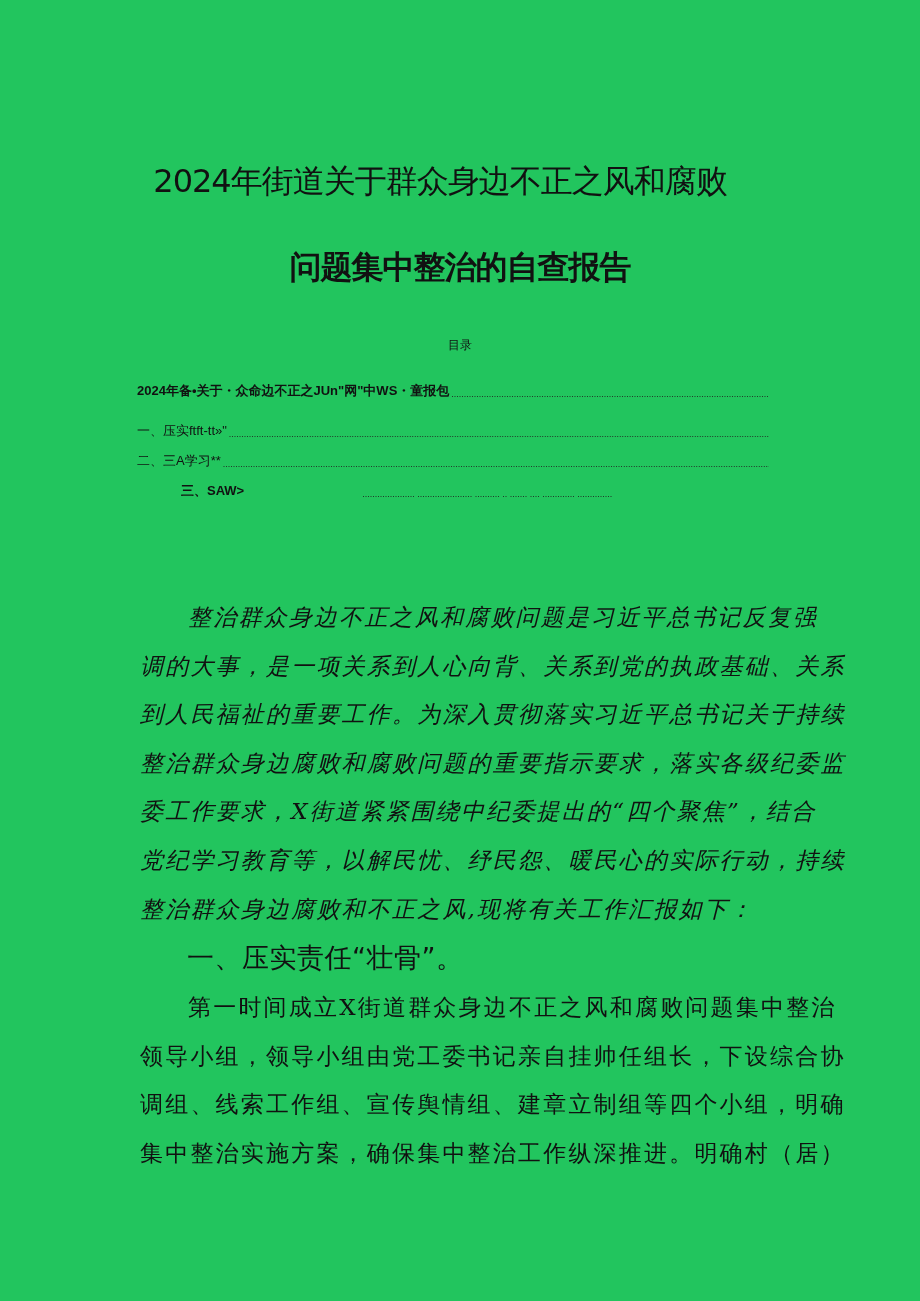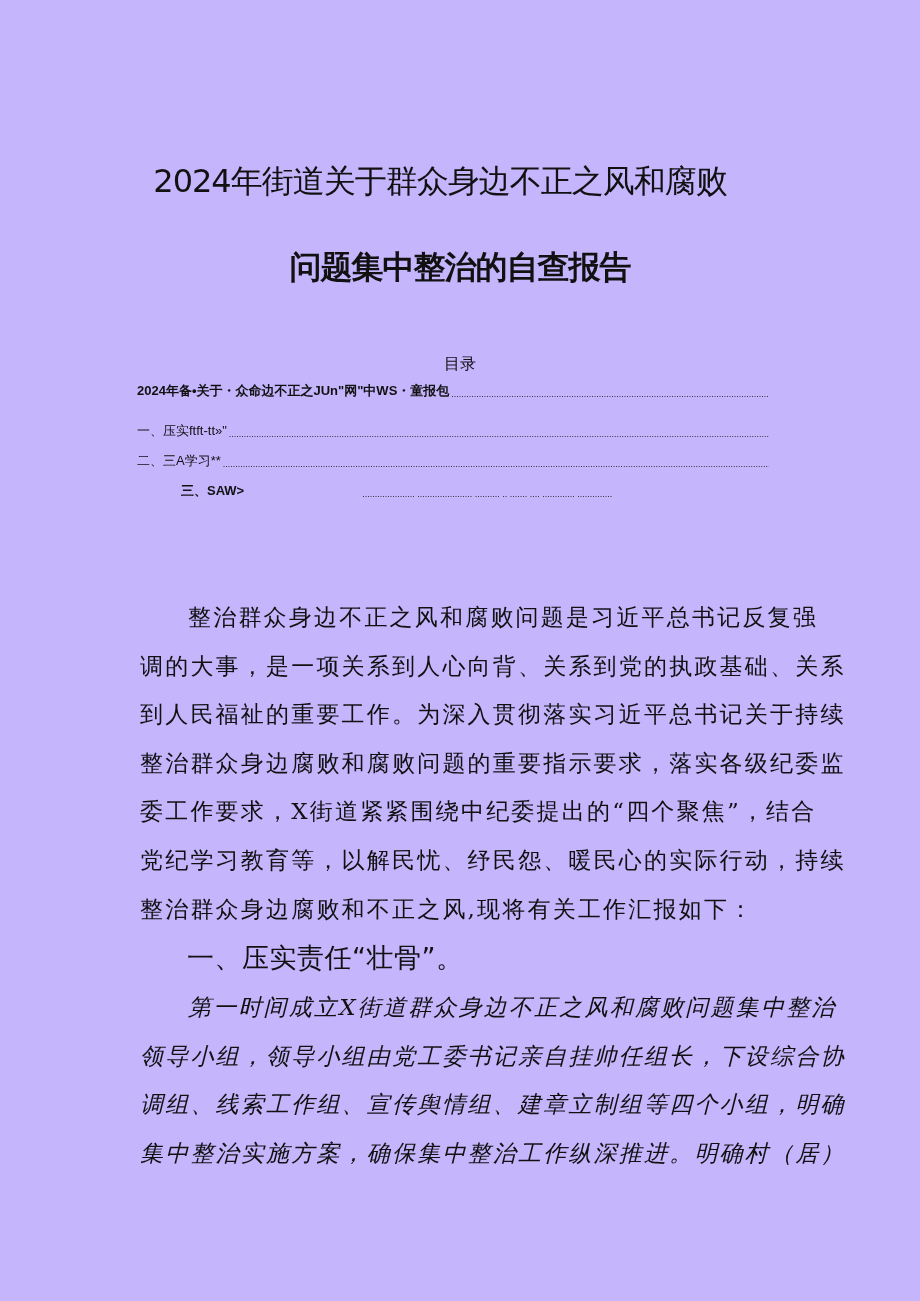--- a/index.html
+++ b/index.html
@@ -12,44 +12,44 @@
       height: 1301px;
       position: relative;
       overflow: hidden;
       color: #111;
     }
     .page {
       position: absolute;
       left: 0; top: 0;
       width: 920px;
       height: 1301px;
-      background: #c4b5fd;
+      background: #22c55e;
     }
     .title {
       position: absolute;
       left: 0;
       width: 920px;
       text-align: center;
       font-family: "DejaVu Sans", "Liberation Sans", sans-serif;
       font-size: 32px;
       letter-spacing: -1px;
       color: #111;
       white-space: nowrap;
     }
     .title.line1 { top: 160px; left: -20px; }
     .title.line2 { top: 246px; left: 0px; font-weight: bold; }
 
     .toc-heading {
       position: absolute;
-      top: 354px;
+      top: 337px;
       left: 0;
       width: 920px;
       text-align: center;
       font-family: "DejaVu Sans", "Liberation Sans", sans-serif;
-      font-size: 16px;
+      font-size: 12px;
       color: #111;
     }
     .toc-row {
       position: absolute;
       left: 137px;
       width: 632px;
       height: 20px;
       display: flex;
       align-items: flex-end;
       font-family: "Liberation Sans", "DejaVu Sans", sans-serif;
@@ -85,33 +85,33 @@
       left: 140px;
       width: 640px;
       font-family: "DejaVu Serif", "Liberation Serif", serif;
       font-size: 23px;
       line-height: 48.6px;
       letter-spacing: 2.2px;
       color: #111;
       text-align: justify;
       margin: 0;
     }
-    .para1 { top: 593px; }
+    .para1 { top: 593px; font-style: italic; }
     .para1 .indent { display: inline-block; width: 48px; }
     .section-head {
       position: absolute;
       left: 187px;
       top: 940px;
       font-family: "DejaVu Sans", "Liberation Sans", sans-serif;
       font-size: 27px;
       letter-spacing: 0.5px;
       color: #111;
       white-space: nowrap;
     }
-    .para2 { top: 983px; font-style: italic; }
+    .para2 { top: 983px; }
     .para2 .indent { display: inline-block; width: 48px; }
     .line { display: block; white-space: nowrap; }
   </style>
 </head>
 <body>
 
 <div class="page">
 
   <div class="title line1">2024年街道关于群众身边不正之风和腐败</div>
   <div class="title line2">问题集中整治的自查报告</div>

